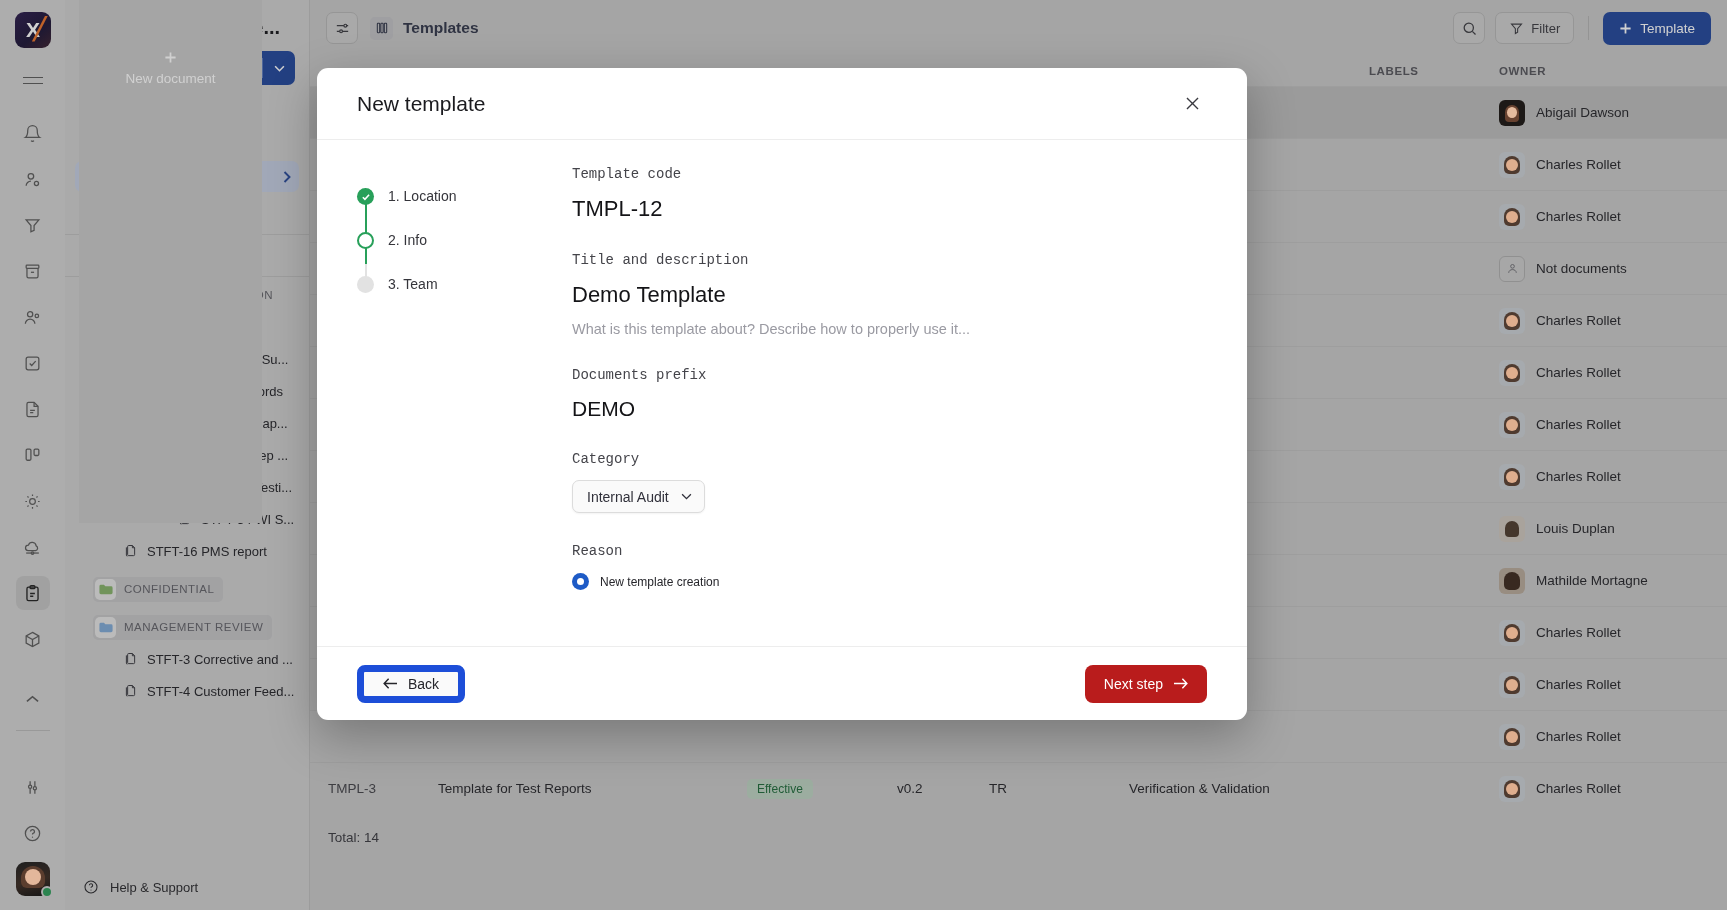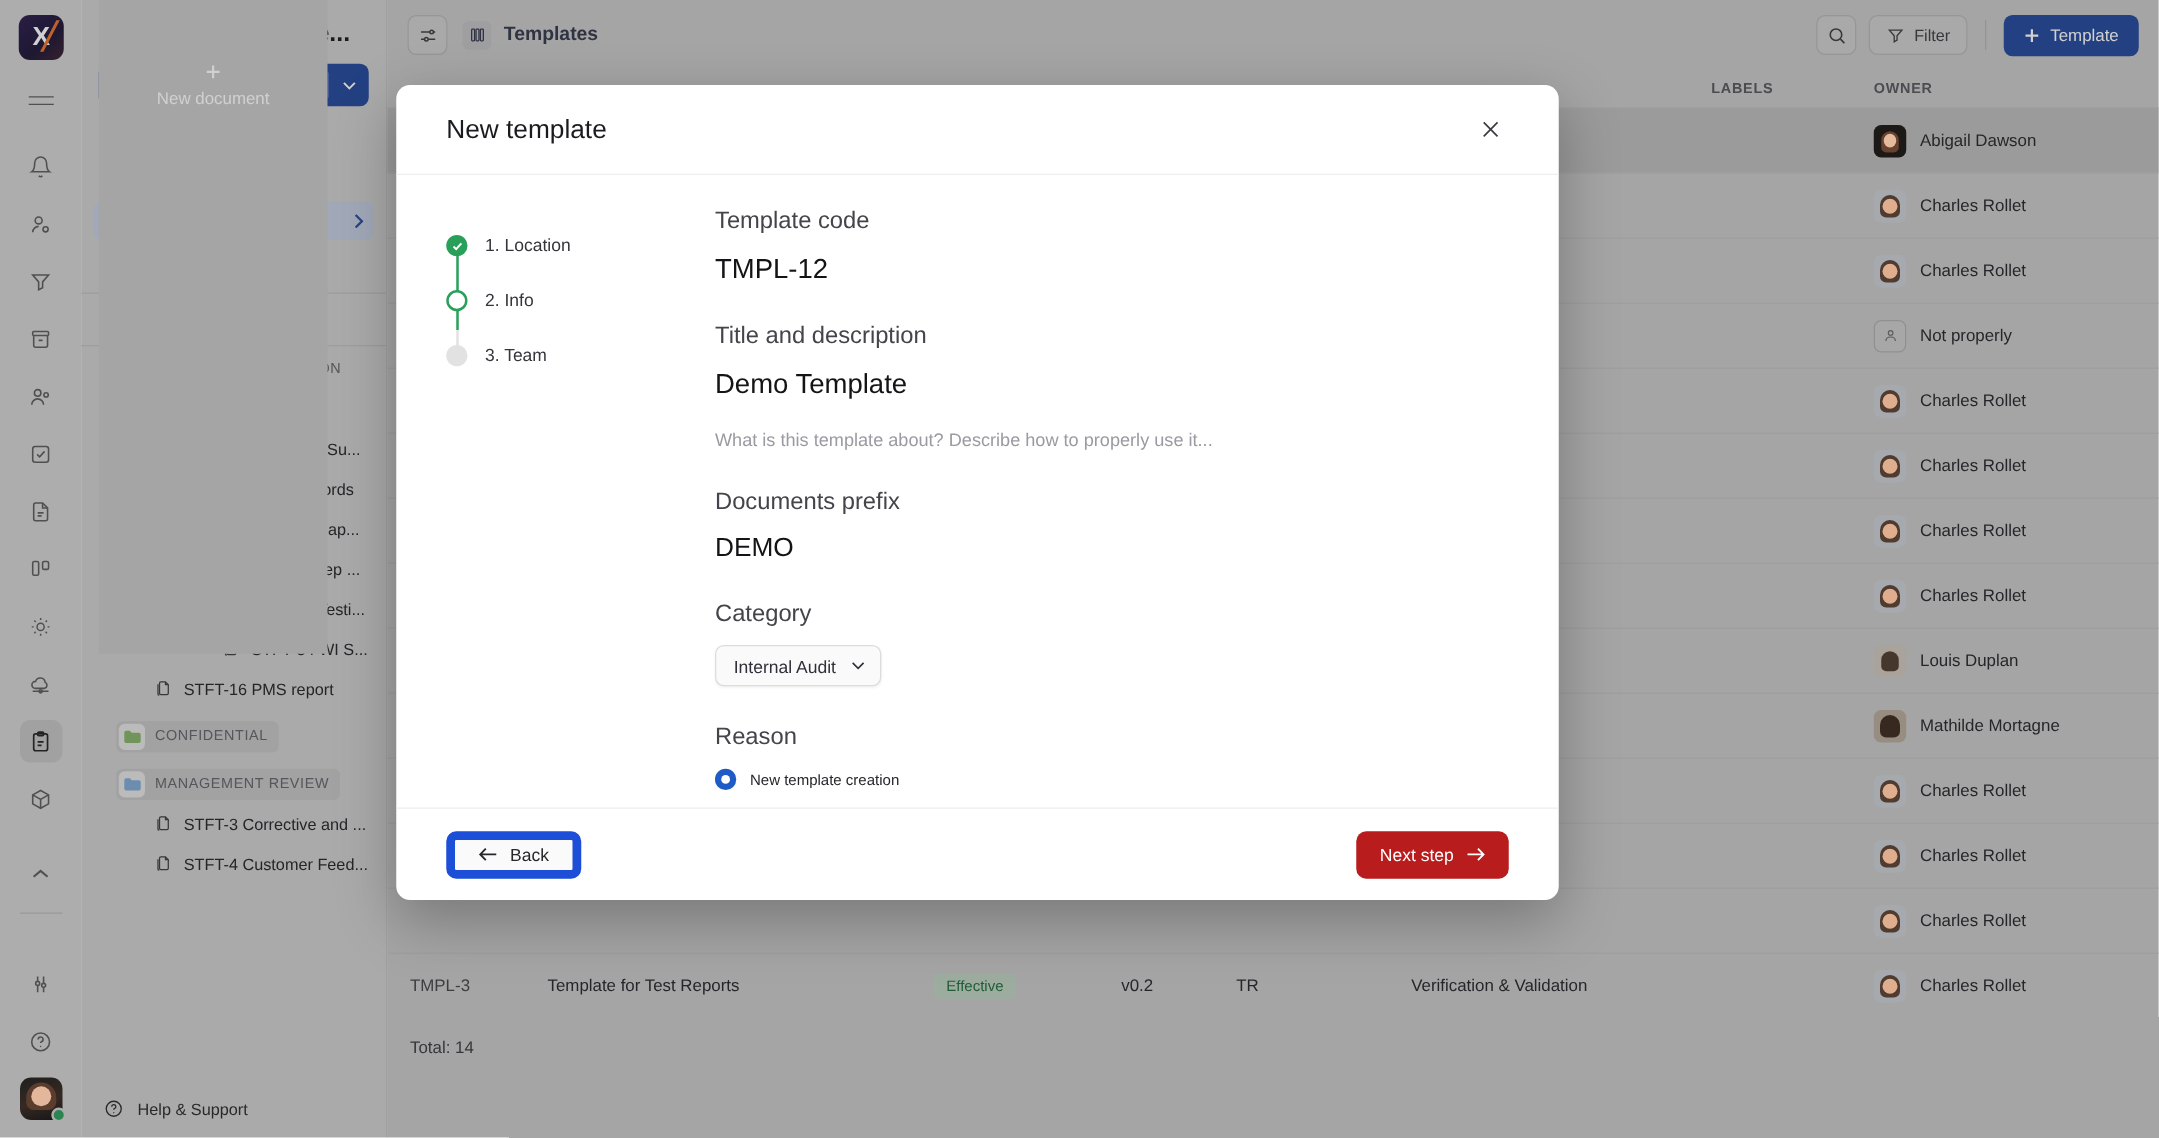--- a/index.html
+++ b/index.html
@@ -202,24 +202,24 @@
     display: flex; align-items: center; justify-content: center;
   }
   .step-dot.done { background: #28a05a; color: #fff; }
   .step-dot.current { background: #fff; border: 2.5px solid #28a05a; }
   .step-dot.todo { background: #e2e2e2; }
   .step-line { position: absolute; left: 7.5px; width: 2px; z-index: 1; }
   .step-line.green { background: #28a05a; }
   .step-line.gray { background: #e2e2e2; }
   .step-label { font-size: 14px; color: #35353b; }
   .form { flex: 1 1 auto; padding-left: 35px; }
-  .flabel { font-size: 19px; color: #44444a; font-weight: 500; }
+  .flabel { font-size: 14px; color: #44444a; font-weight: 500; font-family: Liberation Mono, monospace; }
   .fvalue { font-size: 22px; color: #141417; margin-top: 14px; }
   .fvalue.sm { font-size: 21px; }
-  .fplaceholder { font-size: 14.5px; color: #9a9aa2; margin-top: 25px; }
+  .fplaceholder { font-size: 14.5px; color: #9a9aa2; margin-top: 13px; }
   .fblock { margin-bottom: 30px; }
   .select {
     margin-top: 13px; display: inline-flex; align-items: center; gap: 12px;
     height: 33px; padding: 0 12px 0 14px; border: 1px solid #dcdcdc;
     border-radius: 7px; background: #fafafa; font-size: 14px; color: #30303a;
     box-shadow: 0 1px 2px rgba(0,0,0,0.05);
   }
   .radio-row { display: flex; align-items: center; gap: 11px; margin-top: 14px; }
   .radio {
     width: 17px; height: 17px; border-radius: 50%; background: #1e5bc6;
@@ -713,21 +713,21 @@
           <div class="c-pfx"></div>
           <div class="c-cat"></div>
           <div class="c-lbl"></div>
           <div class="c-own">
             <span class="av none">
               <svg width="13" height="13" viewBox="0 0 24 24" fill="none" stroke="currentColor" stroke-width="1.7">
                 <circle cx="12" cy="8" r="3.4"></circle>
                 <path d="M5 20c0-3.6 3.1-6 7-6s7 2.4 7 6"></path>
               </svg>
             </span>
-            <span>Not properly</span>
+            <span>Not documents</span>
           </div>
         </div>
         <div class="trow">
           <div class="c-code"></div>
           <div class="c-name"></div>
           <div class="c-status"></div>
           <div class="c-ver"></div>
           <div class="c-pfx"></div>
           <div class="c-cat"></div>
           <div class="c-lbl"></div>

